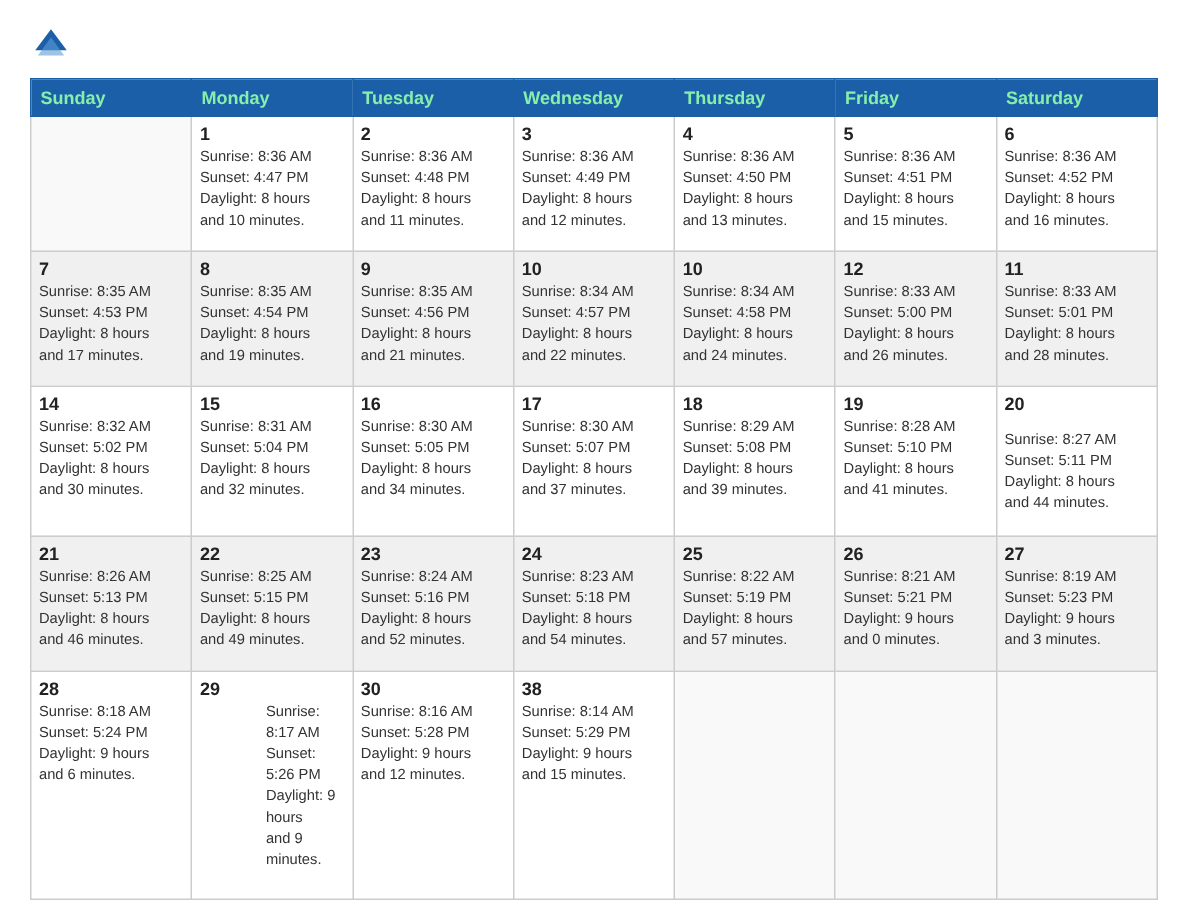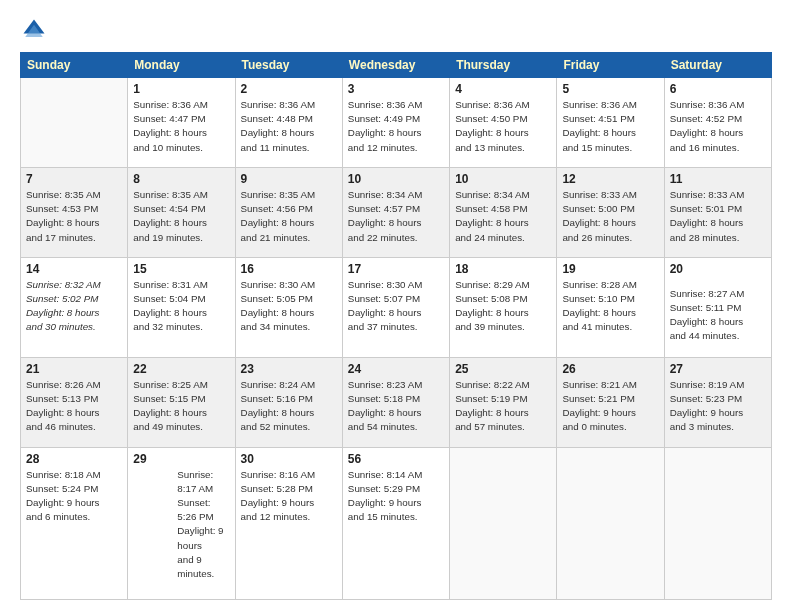--- a/index.html
+++ b/index.html
@@ -56,21 +56,21 @@
       margin-top: 2px;
     }
     .calendar {
       width: 100%;
       border-collapse: collapse;
       flex: 1;
       font-size: 10.5px;
     }
     .calendar th {
       background-color: #1a5fa8;
-      color: #fef9c3;
+      color: #86efac;
       text-align: left;
       padding: 5px 6px;
       font-size: 12px;
       font-weight: bold;
       border: 1px solid #1a5fa8;
     }
     .calendar td {
       border: 1px solid #ccc;
       vertical-align: top;
       padding: 4px 5px;
@@ -224,21 +224,21 @@
             <div class="day-number">11</div>
             <div class="day-info" style="white-space: pre-line;">Sunrise: 8:33 AM
 Sunset: 5:01 PM
 Daylight: 8 hours
 and 28 minutes.</div>
           </td>
         </tr>
         <tr>
           <td class="row-white">
             <div class="day-number">14</div>
-            <div class="day-info" style="white-space: pre-line; font-style: italic;">Sunrise: 8:32 AM
+            <div class="day-info" style="white-space: pre-line;">Sunrise: 8:32 AM
 Sunset: 5:02 PM
 Daylight: 8 hours
 and 30 minutes.</div>
           </td>
           <td class="row-white">
             <div class="day-number">15</div>
             <div class="day-info" style="white-space: pre-line;">Sunrise: 8:31 AM
 Sunset: 5:04 PM
 Daylight: 8 hours
 and 32 minutes.</div>
@@ -346,21 +346,21 @@
 and 9 minutes.</div>
           </td>
           <td class="row-white">
             <div class="day-number">30</div>
             <div class="day-info" style="white-space: pre-line;">Sunrise: 8:16 AM
 Sunset: 5:28 PM
 Daylight: 9 hours
 and 12 minutes.</div>
           </td>
           <td class="row-white">
-            <div class="day-number">56</div>
+            <div class="day-number">38</div>
             <div class="day-info" style="white-space: pre-line;">Sunrise: 8:14 AM
 Sunset: 5:29 PM
 Daylight: 9 hours
 and 15 minutes.</div>
           </td>
           <td class="empty"></td>
           <td class="empty"></td>
           <td class="empty"></td>
         </tr>
       </tbody>

